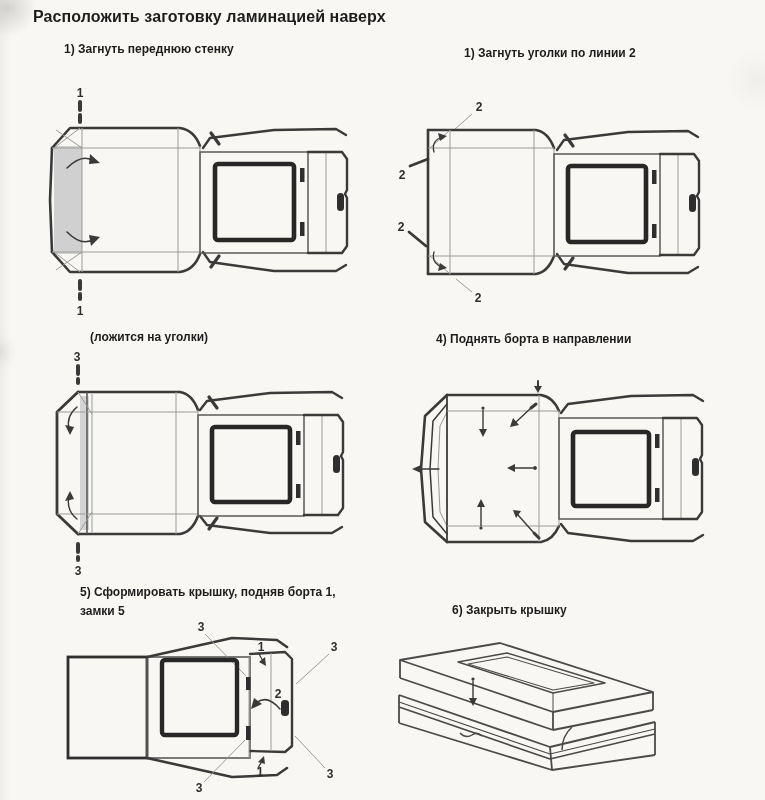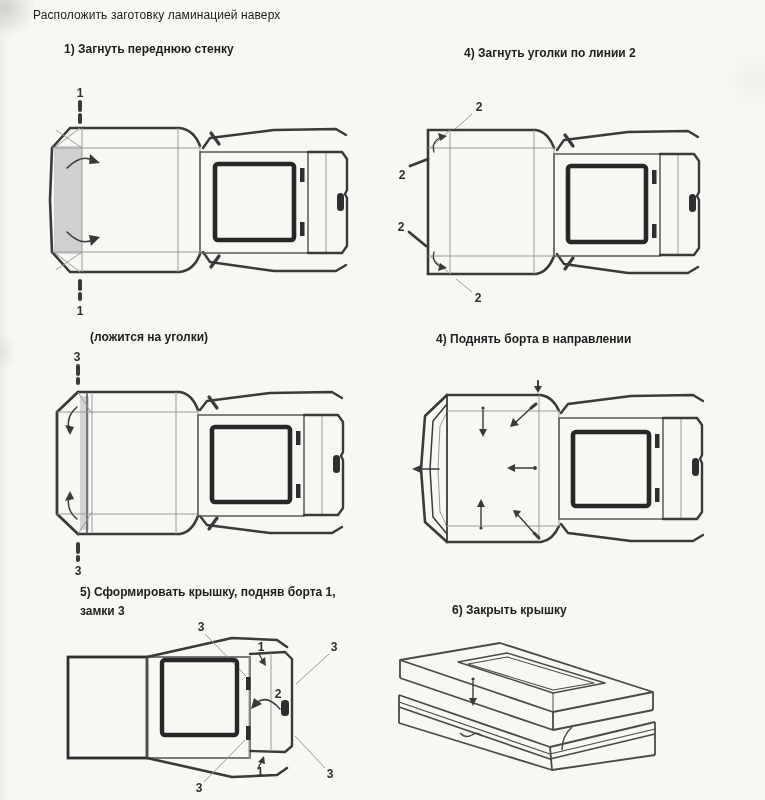--- a/index.html
+++ b/index.html
@@ -7,21 +7,21 @@
     position:relative;width:765px;height:800px;overflow:hidden;
     background:
       radial-gradient(circle at 1% 1%, rgba(70,70,70,.20), rgba(70,70,70,0) 2.6%),
       radial-gradient(circle at 0% 44%, rgba(90,90,90,.10), rgba(90,90,90,0) 2%),
       radial-gradient(circle at 99% 10%, rgba(120,120,120,.07), rgba(120,120,120,0) 3%),
       linear-gradient(90deg, rgba(0,0,0,.045), rgba(0,0,0,0) 1.4%),
       #f8f7f3;
     font-family:"Liberation Sans","DejaVu Sans",sans-serif;
     color:#1d1d1d;
   }
-  .title{position:absolute;left:33px;top:8px;font-size:12px;font-weight:400;letter-spacing:.1px;}
+  .title{position:absolute;left:33px;top:8px;font-size:16px;font-weight:700;letter-spacing:.1px;}
   .step-label{position:absolute;font-size:12px;font-weight:700;line-height:19px;white-space:nowrap;}
   .indent{margin-left:0;}
   svg.diagram{position:absolute;}
   svg text.mark{font-family:"Liberation Sans","DejaVu Sans",sans-serif;font-size:12px;font-weight:700;fill:#2e2e2e;}
   .ink{stroke:#3a3a3a;fill:none;stroke-linecap:round;stroke-linejoin:round;}
   .thin{stroke:#9b9b9b;stroke-width:1;fill:none;}
 </style>
 </head>
 <body>
 
@@ -75,21 +75,21 @@
     <path class="ink" d="M 278,70 L 312,70 L 317,77 L 317,108 L 315,112 L 317,116 L 317,164 L 312,171 L 278,171" stroke-width="2.4"></path>
     <g fill="#2e2e2e">
       <rect x="270" y="86" width="4.5" height="14"></rect>
       <rect x="270" y="140" width="4.5" height="14"></rect>
       <rect x="307" y="111" width="7" height="18" rx="3.5"></rect>
     </g>
     <rect x="185" y="82" width="79" height="76" rx="3" fill="none" stroke="#272727" stroke-width="4.6"></rect>
   </svg>
 
   <div class="step-label" style="left:464px;top:44px">
-    <div>4) Загнуть уголки по линии 2</div>
+    <div>1) Загнуть уголки по линии 2</div>
   </div>
   <svg class="diagram" style="left:388px;top:86px" width="375" height="230" viewBox="0 0 375 230">
     <g>
       <text class="mark" x="91" y="25" text-anchor="middle">2</text>
       <line class="thin" x1="84" y1="28" x2="66" y2="44" stroke="#6a6a6a" stroke-width="1.3"></line>
       <text class="mark" x="14" y="93" text-anchor="middle">2</text>
       <line class="ink" x1="22" y1="80" x2="40" y2="73" stroke-width="2.8"></line>
       <text class="mark" x="13" y="145" text-anchor="middle">2</text>
       <line class="ink" x1="21" y1="146" x2="38" y2="160" stroke-width="2.8"></line>
       <text class="mark" x="90" y="216" text-anchor="middle">2</text>
@@ -240,21 +240,21 @@
     <g fill="#2e2e2e">
       <rect x="260" y="56" width="4.5" height="14"></rect>
       <rect x="260" y="110" width="4.5" height="14"></rect>
       <rect x="297" y="80" width="7" height="18" rx="3.5"></rect>
     </g>
     <rect x="178" y="54" width="76" height="74" rx="3" fill="none" stroke="#272727" stroke-width="4.6"></rect>
   </svg>
 
   <div class="step-label" style="left:80px;top:583px">
     <div>5) Сформировать крышку, подняв борта 1,</div>
-    <div>замки 3</div>
+    <div>замки 5</div>
   </div>
   <svg class="diagram" style="left:50px;top:618px" width="330" height="180" viewBox="0 0 330 180">
     <rect x="18" y="39" width="79" height="101" fill="none" stroke="#2f2f2f" stroke-width="2.8"></rect>
     <rect x="97" y="39" width="103" height="101" fill="none" stroke="#5a5a5a" stroke-width="1.6"></rect>
     <g class="ink">
       <path d="M 97,39 L 182,20 L 227,22 L 237,29" stroke-width="2.6"></path>
       <path d="M 97,140 L 182,159 L 227,157 L 237,150" stroke-width="2.6"></path>
     </g>
     <path class="ink" d="M 200,36 L 235,34 L 242,41 L 242,128 L 235,134 L 200,133" stroke-width="2.4"></path>
     <g class="thin">

